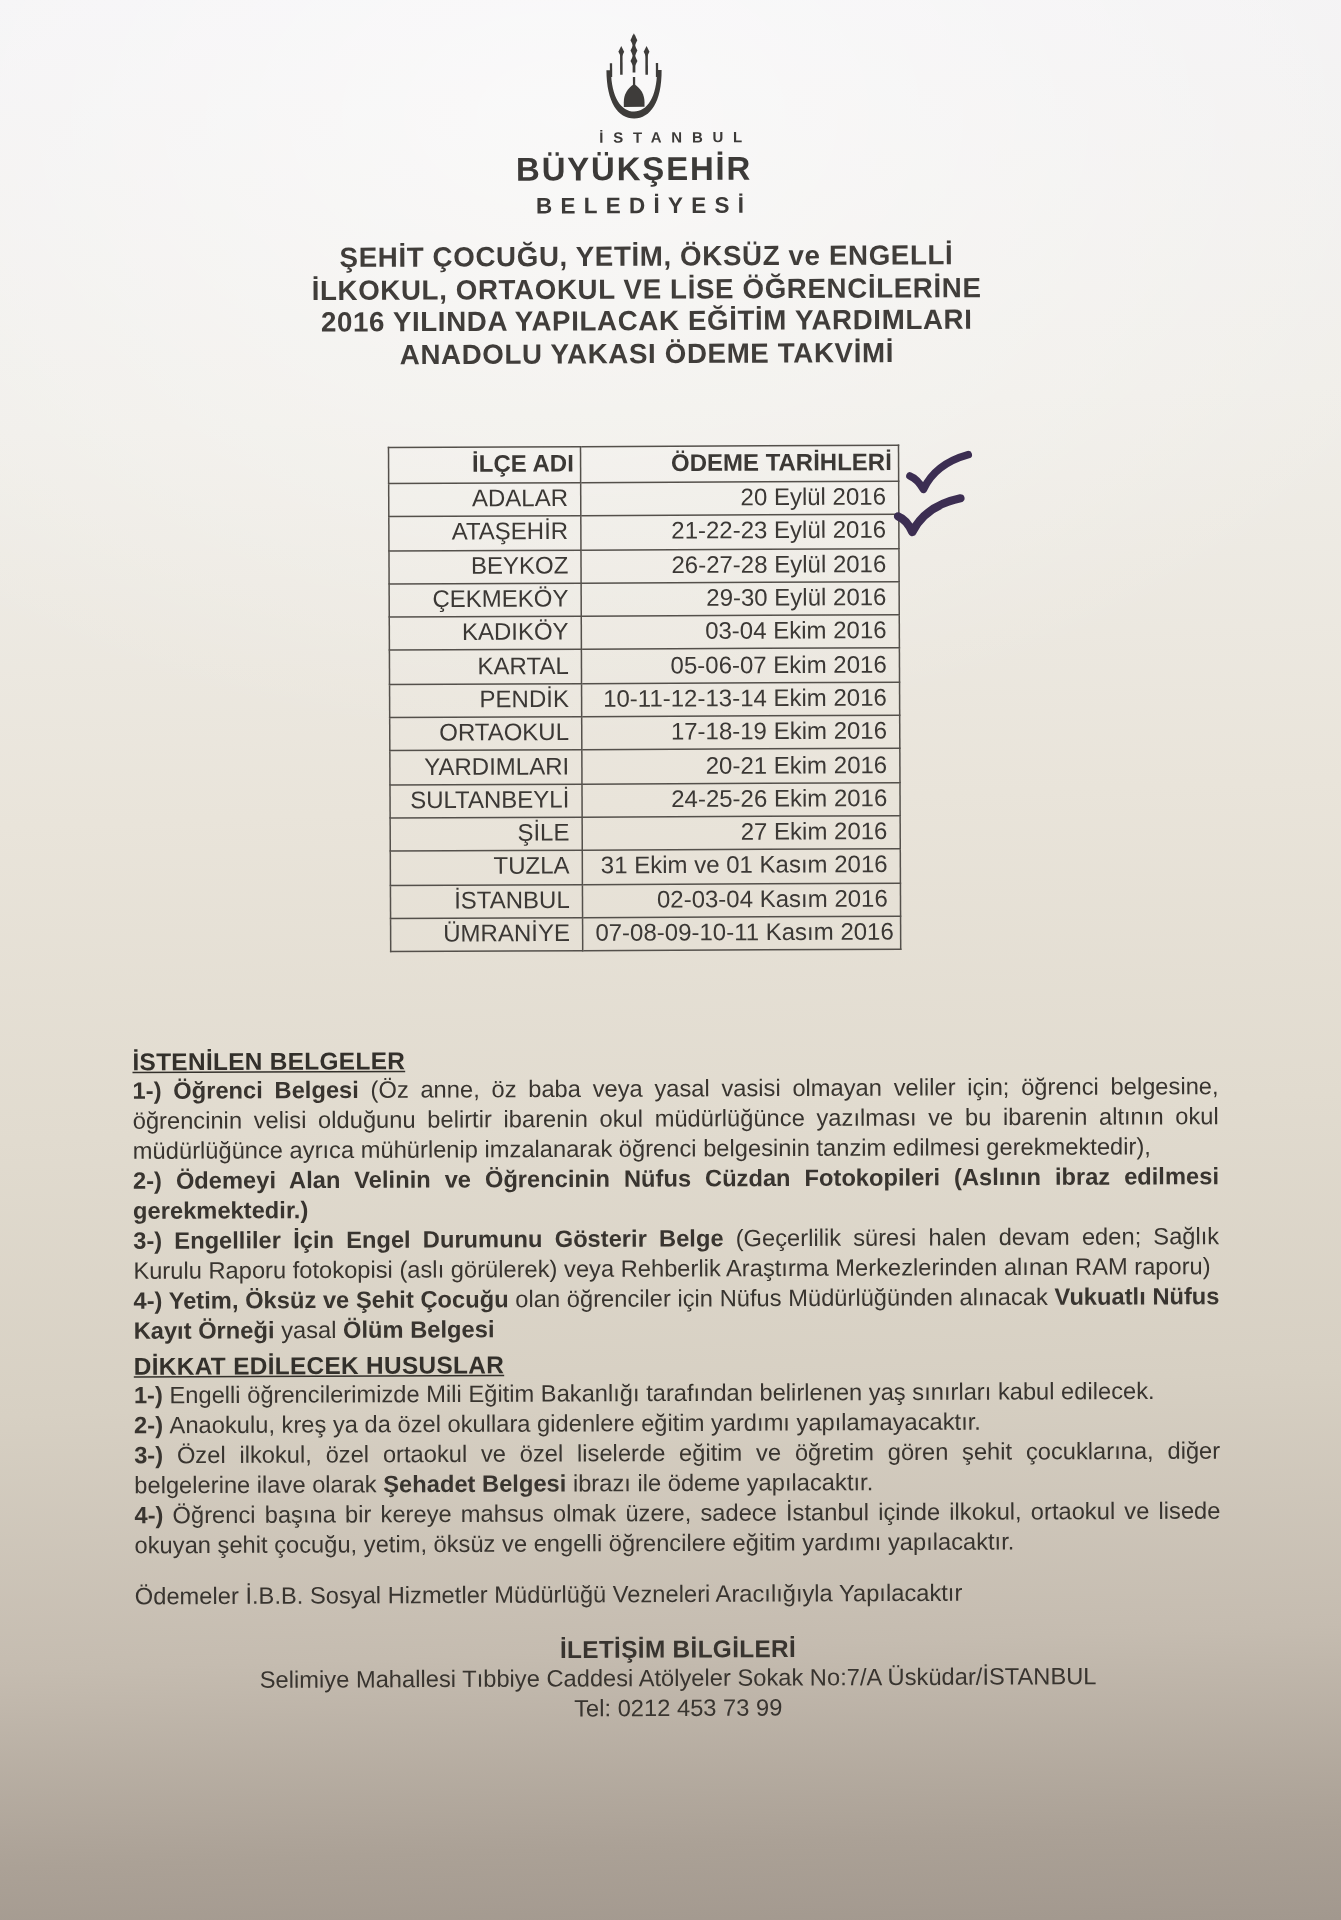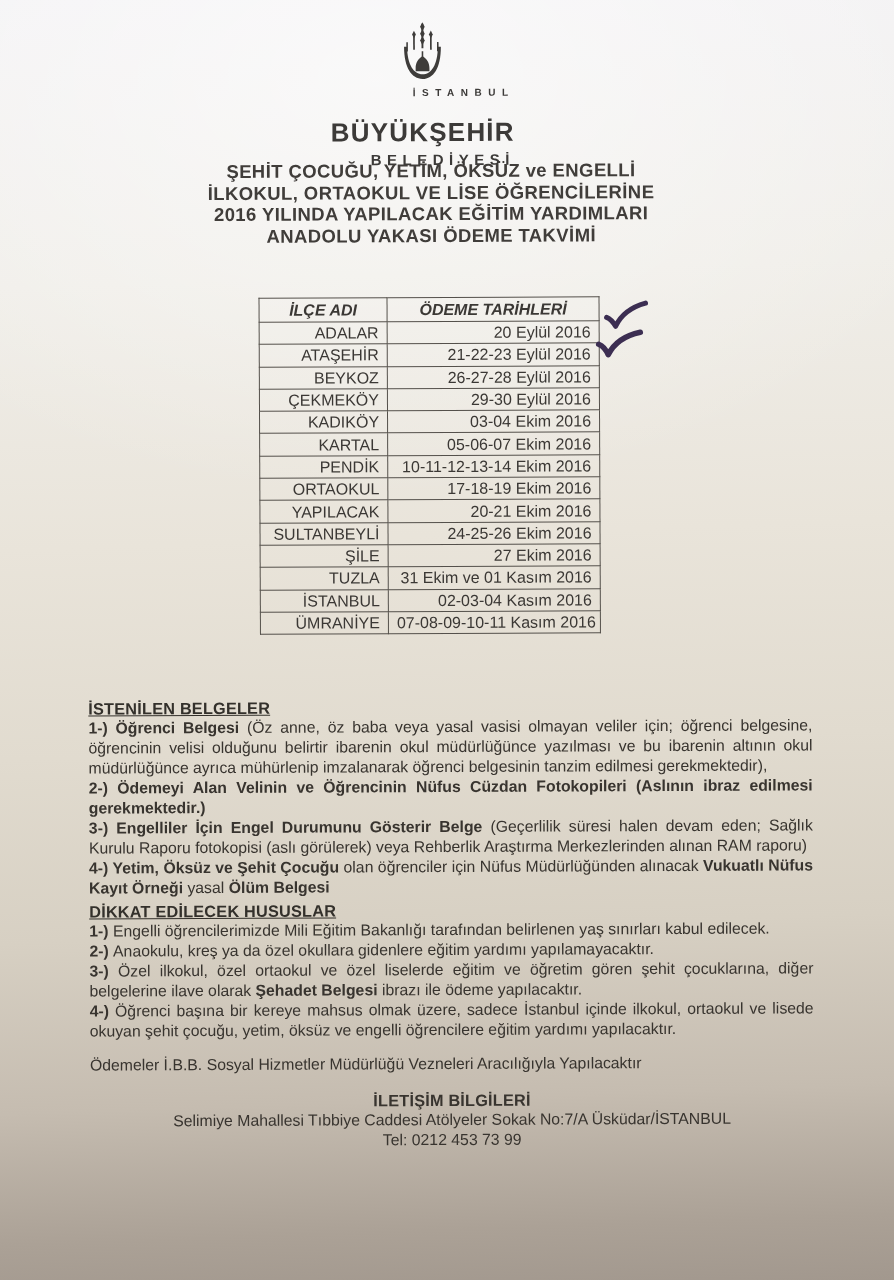--- a/index.html
+++ b/index.html
@@ -17,39 +17,39 @@
     background:
       radial-gradient(120% 55% at 42% 6%, rgba(255,255,255,0.55), rgba(255,255,255,0) 60%),
       linear-gradient(178deg,#f4f3f5 0%,#f0eee9 22%,#e9e4da 42%,#e1dbcf 58%,#d7d0c3 72%,#c5bcb0 85%,#aba196 95%,#a2988e 100%);
   }
   .sheet{position:absolute;inset:0;transform:rotate(-0.25deg);}
 
   
   .logo-block{position:absolute;top:22px;left:425px;transform:translateX(-50%);text-align:right;color:#3c3a38;}
   .logo-block svg{display:block;margin:0 auto;}
   .logo-istanbul{font-size:10px;font-weight:bold;letter-spacing:6.5px;text-indent:6.5px;margin-top:5px;}
-  .logo-buyuksehir{font-size:26px;font-weight:bold;letter-spacing:1.2px;margin-top:19px;}
+  .logo-buyuksehir{font-size:22px;font-weight:bold;letter-spacing:1.2px;margin-top:2px;}
   .logo-belediyesi{font-size:15px;font-weight:bold;letter-spacing:5.5px;text-indent:5.5px;margin-top:3px;}
 
   
   .title-block{
     position:absolute;top:160px;left:433px;transform:translateX(-50%);
     text-align:center;font-weight:bold;font-size:18.5px;line-height:21.5px;
     letter-spacing:0.4px;color:#403d3a;white-space:nowrap;
   }
 
   
   .table-wrap{position:absolute;left:260px;top:297px;width:420px;}
   table.schedule{border-collapse:collapse;width:340px;table-layout:fixed;}
   table.schedule th,table.schedule td{
     border:1.5px solid #54504b;
     font-size:16px;line-height:21px;height:21.3px;
     padding:0 8px;color:#3b3835;overflow:hidden;white-space:nowrap;
   }
-  table.schedule th{font-weight:bold;text-align:center;height:18.5px;padding:1px 4px;font-style:italic;}
+  table.schedule th{font-weight:bold;text-align:right;height:18.5px;padding:1px 4px;}
   table.schedule col.c1{width:128px;}
   table.schedule col.c2{width:212px;}
   td.district{text-align:right;}
   td.dates{text-align:right;}
 
   .check{display:none;position:absolute;}
   .check.visible{display:block;}
   .check-0{left:344px;top:4px;}
   .check-1{left:336px;top:31px;transform:rotate(3deg);}
 
@@ -145,21 +145,21 @@
             </tr>
           <tr>
               <td class="district">PENDİK</td>
               <td class="dates">10-11-12-13-14 Ekim 2016</td>
             </tr>
           <tr>
               <td class="district">ORTAOKUL</td>
               <td class="dates">17-18-19 Ekim 2016</td>
             </tr>
           <tr>
-              <td class="district">YAPILACAK</td>
+              <td class="district">YARDIMLARI</td>
               <td class="dates">20-21 Ekim 2016</td>
             </tr>
           <tr>
               <td class="district">SULTANBEYLİ</td>
               <td class="dates">24-25-26 Ekim 2016</td>
             </tr>
           <tr>
               <td class="district">ŞİLE</td>
               <td class="dates">27 Ekim 2016</td>
             </tr>

